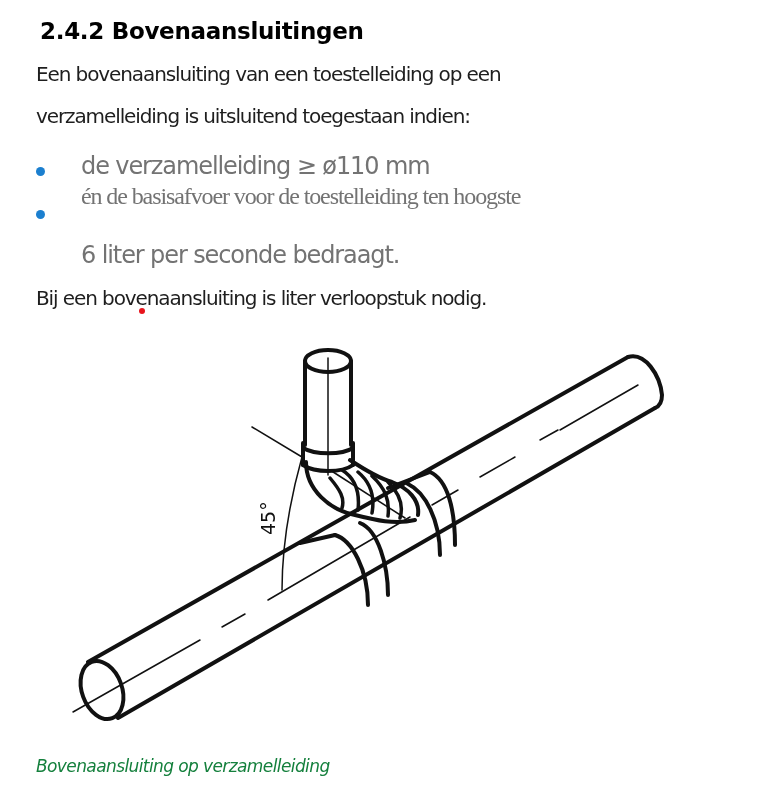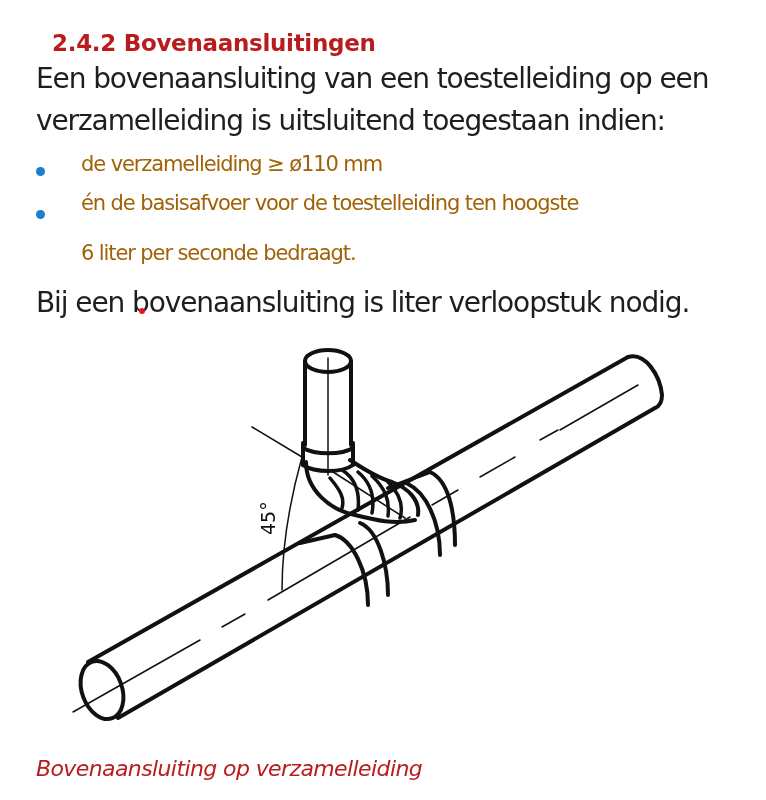--- a/index.html
+++ b/index.html
@@ -16,28 +16,28 @@
       color: #1e1e1e;
     }
     .heading {
       position: absolute;
       left: 36px;
       top: 14px;
       font-family: "DejaVu Sans", sans-serif;
       font-weight: bold;
       font-size: 23px;
       letter-spacing: -0.3px;
-      color: #b91c1c;
-      margin: 16px;
+      color: #000000;
+      margin: 4px;
     }
     .para {
       position: absolute;
       left: 36px;
       font-family: "DejaVu Sans", sans-serif;
-      font-size: 28px;
+      font-size: 20px;
       letter-spacing: -1.1px;
       color: #1e1e1e;
       white-space: nowrap;
       font-weight: normal;
     }
     .p1 { top: 62px; }
     .p1b { top: 104px; }
     .bullet {
       position: absolute;
       left: 36px;
@@ -45,27 +45,27 @@
       height: 9px;
       border-radius: 50%;
       background: #1b7fcf;
     }
     .b1 { top: 167px; }
     .b2 { top: 210px; }
     .item {
       position: absolute;
       left: 81px;
       font-family: "DejaVu Sans", sans-serif;
-      font-size: 21px;
+      font-size: 24px;
       letter-spacing: -1.1px;
-      color: #a16207;
+      color: #737373;
       white-space: nowrap;
     }
     .i1 { top: 152px; }
-    .i2 { top: 191px; }
+    .i2 { top: 183px; font-family: Liberation Serif, serif; }
     .i2b { top: 241px; }
     .p2 { top: 286px; }
     .cursor-dot {
       position: absolute;
       left: 139px;
       top: 308px;
       width: 6px;
       height: 6px;
       border-radius: 50%;
       background: #e8141c;
@@ -76,23 +76,23 @@
       top: 330px;
       width: 766px;
       height: 420px;
     }
     .caption {
       position: absolute;
       left: 36px;
       top: 756px;
       font-family: "DejaVu Sans", sans-serif;
       font-style: italic;
-      font-size: 22px;
+      font-size: 17px;
       letter-spacing: -0.6px;
-      color: #b91c1c;
+      color: #15803d;
       white-space: nowrap;
     }
   </style>
 </head>
 <body>
 
 <h2 class="heading">2.4.2 Bovenaansluitingen</h2>
 
 <div class="para p1">Een bovenaansluiting  van een toestelleiding op een</div>
 <div class="para p1b">verzamelleiding is uitsluitend toegestaan indien:</div>

